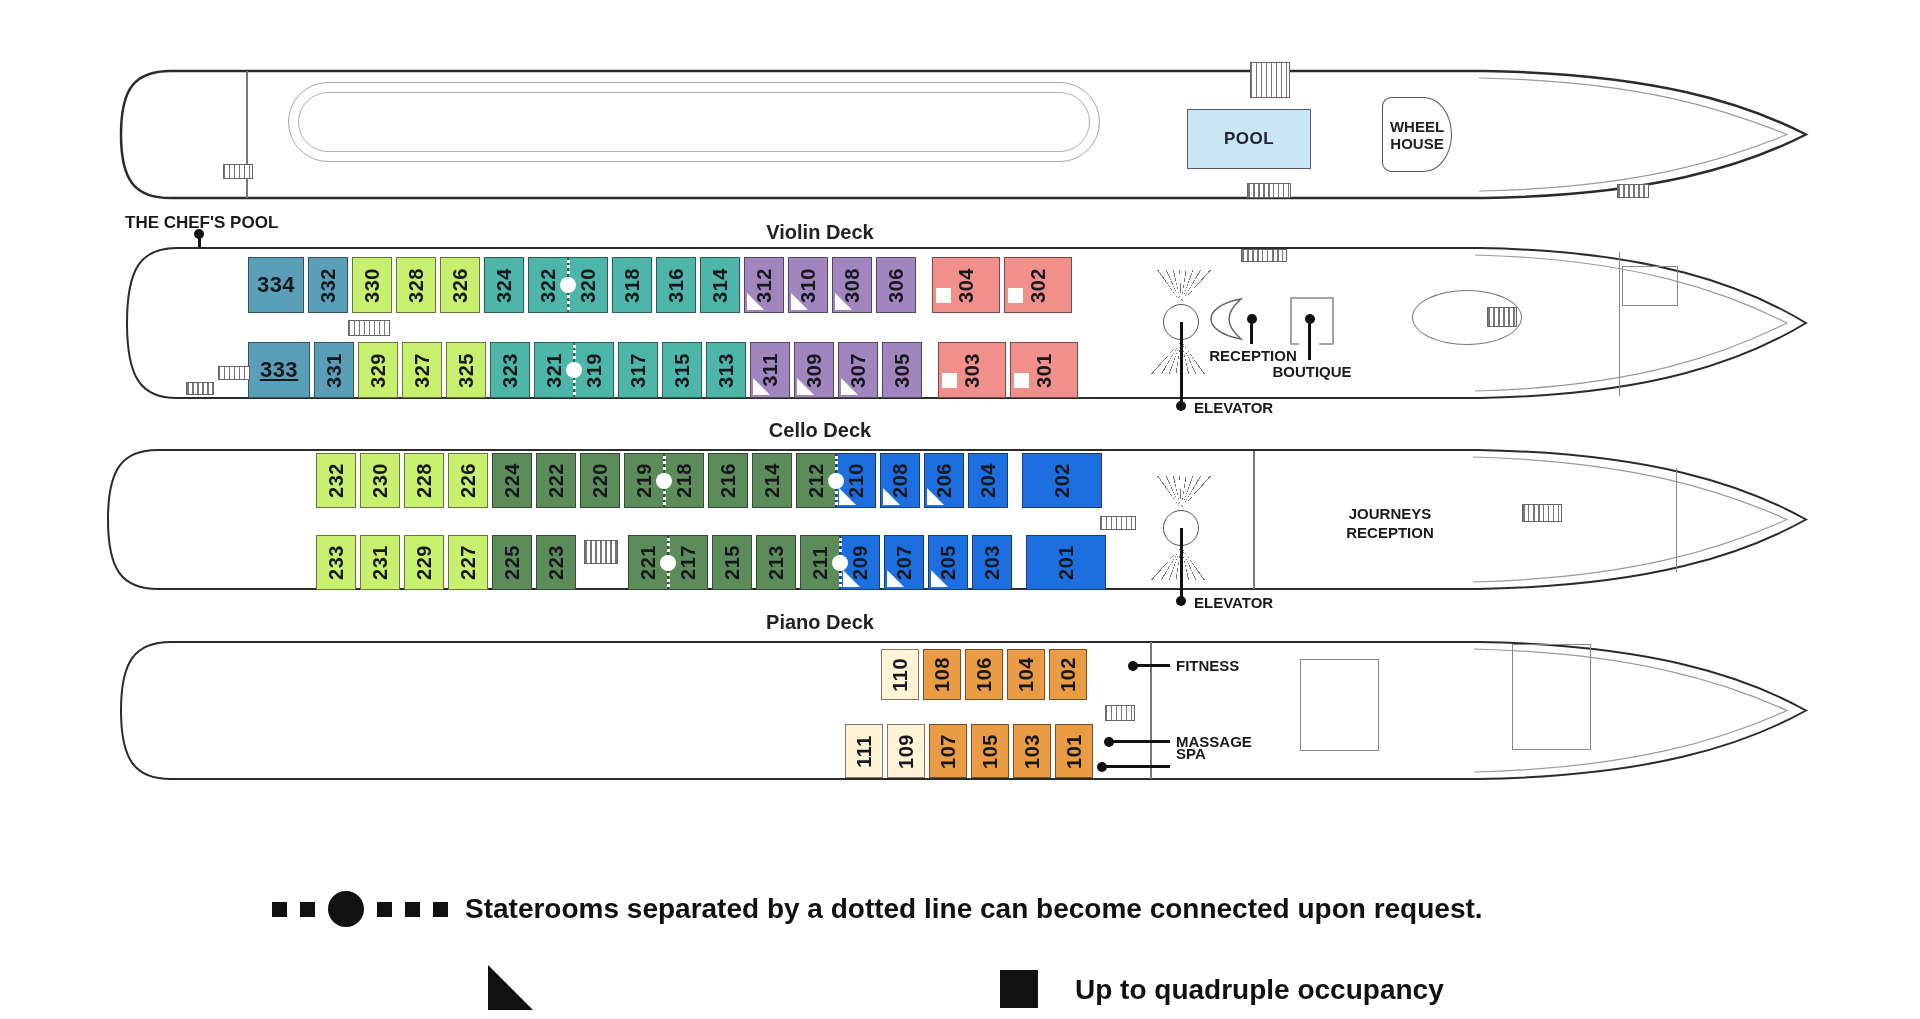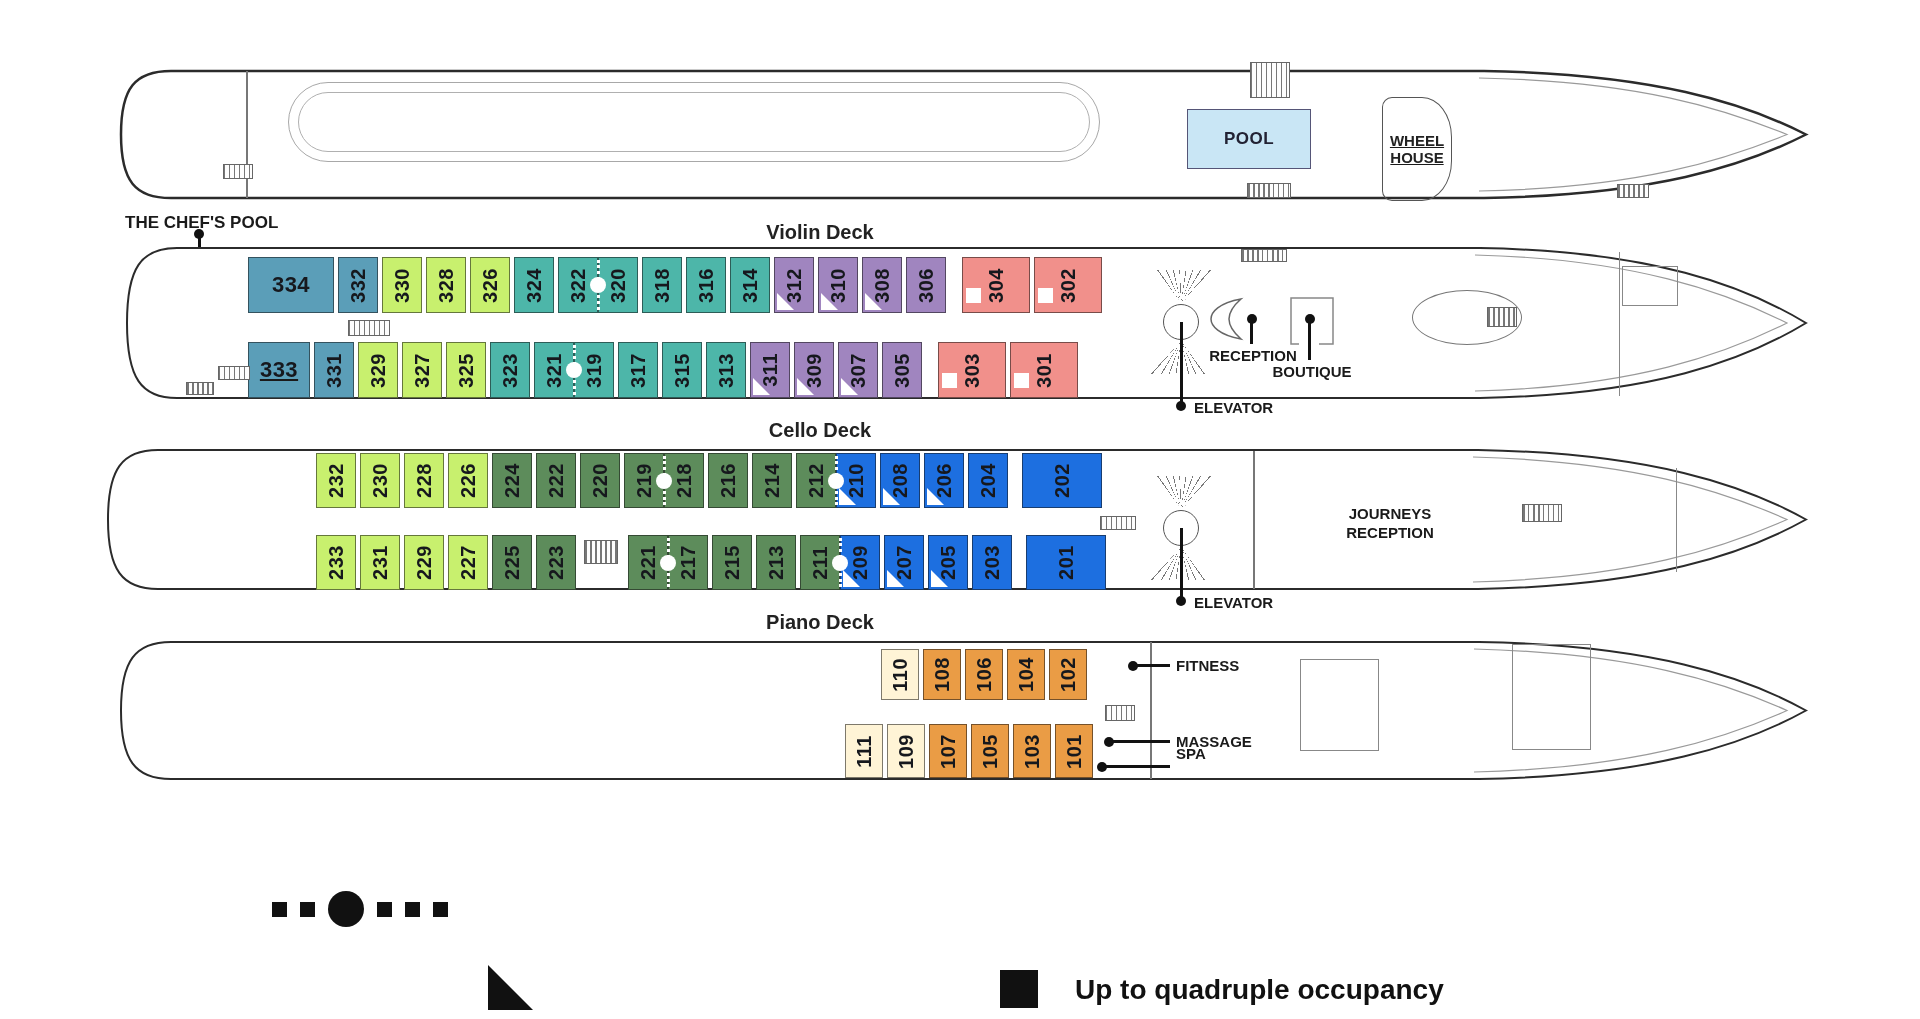--- a/index.html
+++ b/index.html
@@ -92,40 +92,40 @@
   </svg>
   <div class="wall" style="left:246px; top:71px; width:1.5px; height:127px;"></div>
   <div class="track" style="left:288px; top:82px; width:812px; height:80px;">
     <div class="track-inner"></div>
   </div>
   <div class="stairs" style="left:1250px; top:62px; width:40px; height:36px;"></div>
   <div class="pool" style="left:1187px; top:109px; width:124px; height:60px;">
     <span>POOL</span>
   </div>
   <div class="stairs" style="left:1247px; top:183px; width:44px; height:15px;"></div>
-  <div class="wheelhouse" style="left:1382px; top:97px; width:70px; height:104px;text-decoration:underline;">
+  <div class="wheelhouse" style="left:1382px; top:97px; width:70px; height:75px;">
     <span>WHEEL</span>
     <span>HOUSE</span>
   </div>
   <div class="stairs" style="left:223px; top:164px; width:30px; height:15px;"></div>
   <div class="stairs" style="left:1617px; top:184px; width:32px; height:14px;"></div>
 
   <div class="sr-label" style="left:125px; top:214px; font-size:17px;">THE CHEF'S POOL</div>
   <div class="pdot" style="left:194px; top:229px;"></div>
   <div class="cline" style="left:198px; top:236px; height:42px;"></div>
   <div class="pdot" style="left:194px; top:273px;"></div>
 
   <div class="deck-title" style="top:221px;">Violin Deck</div>
   <svg class="hull" style="left:125px; top:246px;" width="1684" height="154" viewBox="0 0 1684 154">
     <path d="M 52,2 L 1355,2 C 1528,5 1620,40 1681,77 C 1620,114 1528,149 1355,152 L 52,152 C 16,152 2,132 2,77 C 2,22 16,2 52,2 Z" fill="#ffffff" stroke="#2b2b2b" stroke-width="2"></path>
     <path d="M 1350,9 C 1510,13 1600,46 1662,77 C 1600,108 1510,141 1350,145" fill="none" stroke="#9a9a9a" stroke-width="1.2"></path>
   </svg>
 
   <div class="row" style="left:248px; top:257px; height:56px;">
-      <div class="room c-steelblue horiz" style="width: 86px; margin-right: 4px;">
+      <div class="room c-steelblue horiz" style="width: 56px; margin-right: 4px;">
         <span class="num">334</span>
       </div>
       <div class="room c-steelblue" style="width: 40px; margin-right: 4px;">
         <span class="num">332</span>
       </div>
       <div class="room c-lightgreen" style="width: 40px; margin-right: 4px;">
         <span class="num">330</span>
       </div>
       <div class="room c-lightgreen" style="width: 40px; margin-right: 4px;">
         <span class="num">328</span>
@@ -472,20 +472,21 @@
 
   <div class="outline-rect" style="left:1300px; top:659px; width:79px; height:92px;"></div>
   <div class="outline-rect" style="left:1512px; top:644px; width:79px; height:106px;"></div>
 
   <div class="legend-sq" style="left:272px; top:902px; width:15px; height:15px;"></div>
   <div class="legend-sq" style="left:300px; top:902px; width:15px; height:15px;"></div>
   <div class="legend-circle" style="left:328px; top:891px;"></div>
   <div class="legend-sq" style="left:377px; top:902px; width:15px; height:15px;"></div>
   <div class="legend-sq" style="left:405px; top:902px; width:15px; height:15px;"></div>
   <div class="legend-sq" style="left:433px; top:902px; width:15px; height:15px;"></div>
+  <div class="legend-note" style="left:465px; top:893px;">Staterooms separated by a dotted line can become connected upon request.</div>
 
   <svg style="position:absolute; left:488px; top:965px;" width="45" height="45" viewBox="0 0 45 45">
     <polygon points="0,0 0,45 45,45" fill="#111"></polygon>
   </svg>
 
   <div class="legend-sq" style="left:1000px; top:970px; width:38px; height:38px;"></div>
   <div class="legend-note" style="left:1075px; top:974px;">Up to quadruple occupancy</div>
 
 </div>
 

